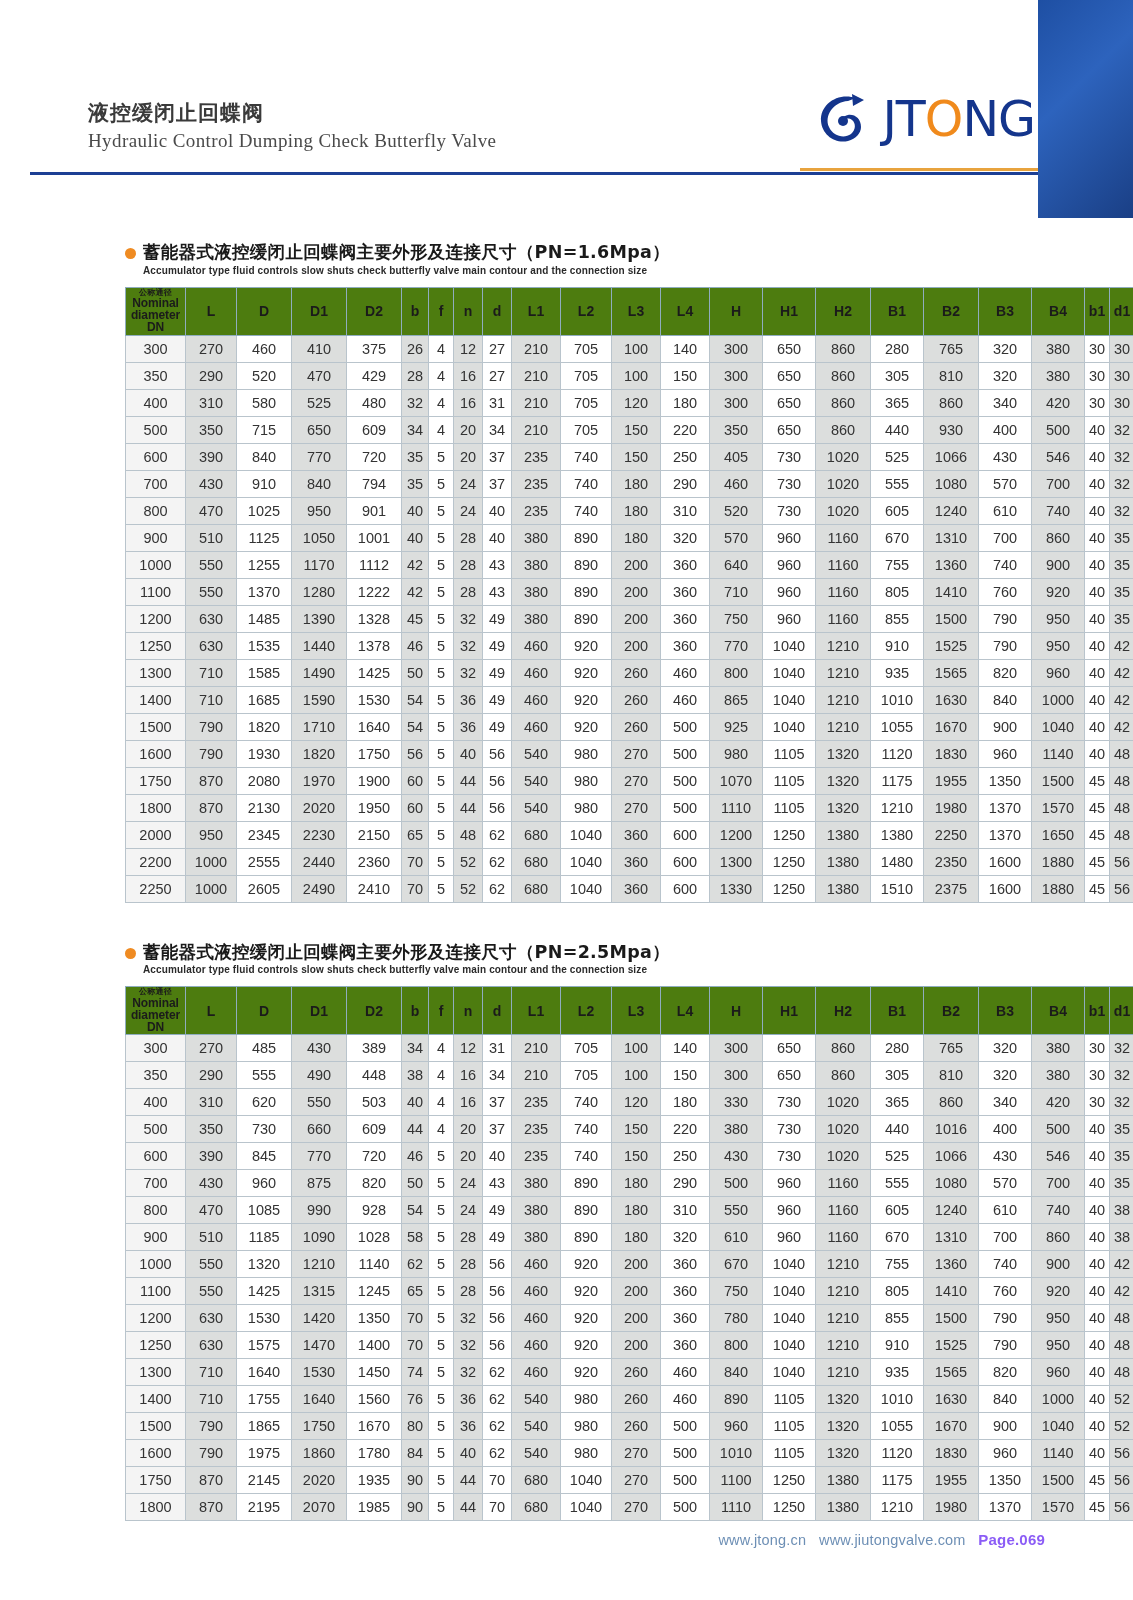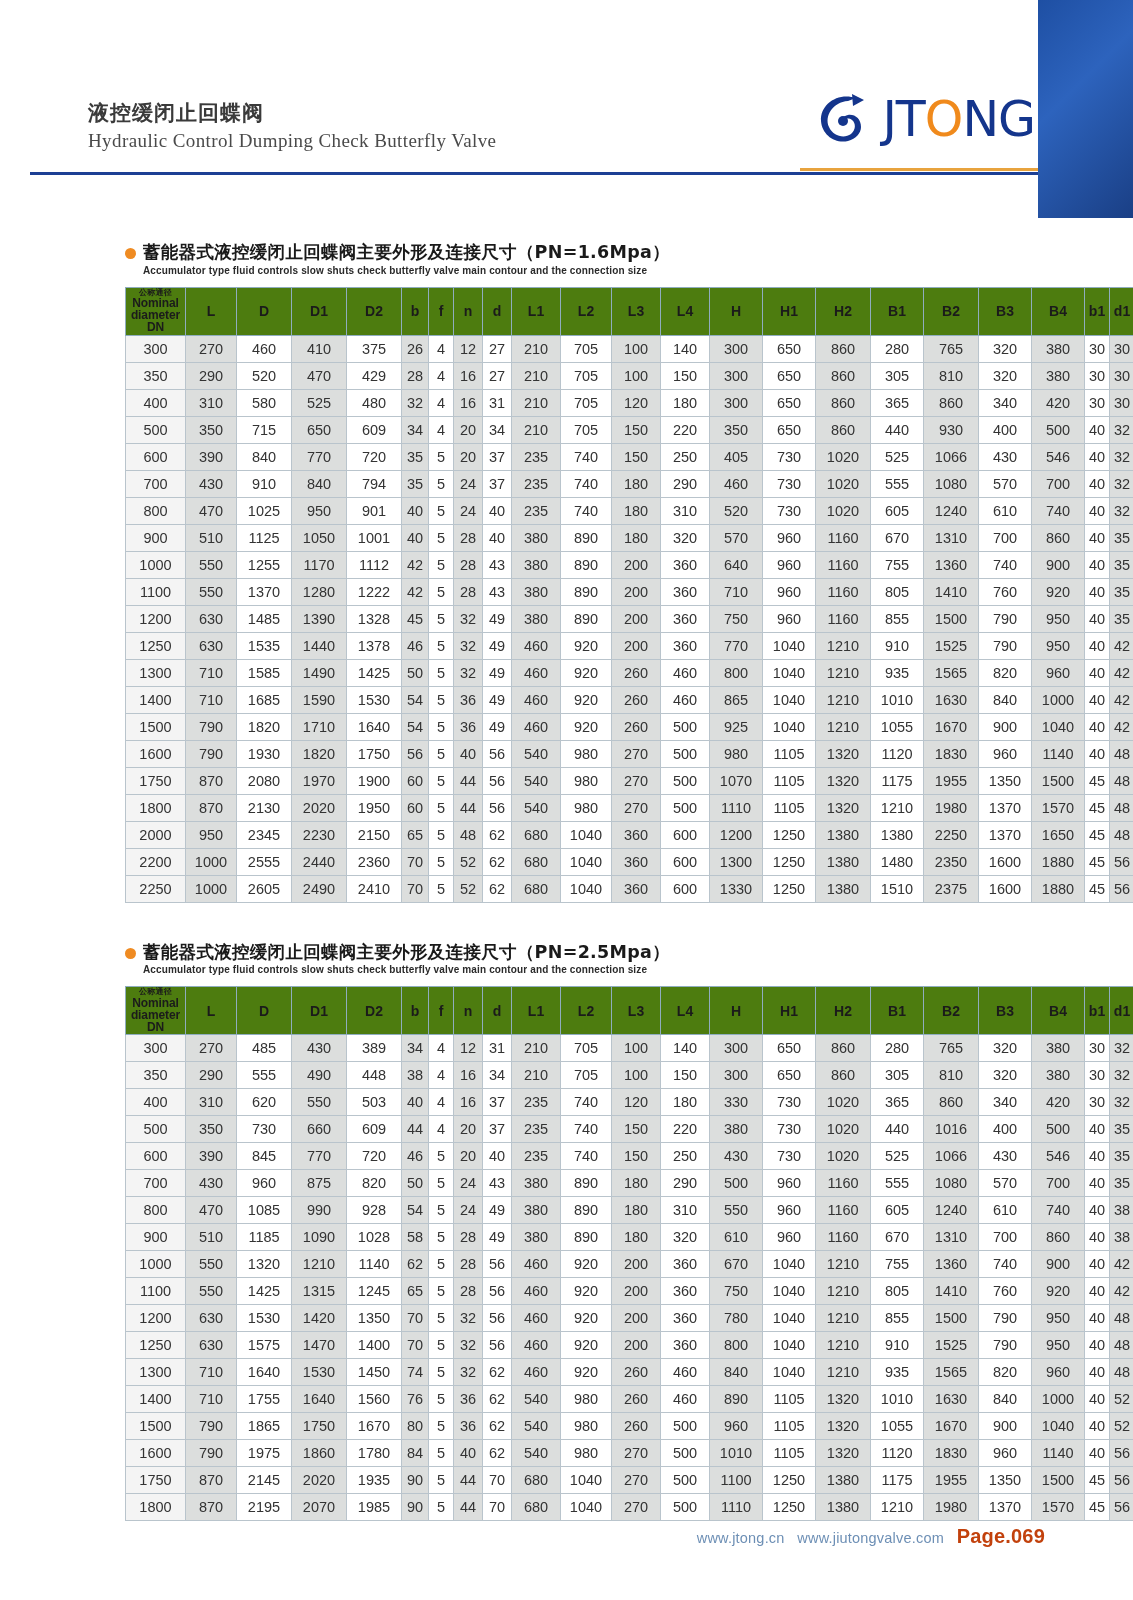--- a/index.html
+++ b/index.html
@@ -202,23 +202,23 @@
   .footer {
     position: absolute;
     right: 88px;
     bottom: 52px;
     font-size: 14.5px;
     color: #6d8fb5;
     letter-spacing: 0.2px;
     white-space: nowrap;
   }
   .footer .page-no {
-    color: #c2410c;
+    color: #8b5cf6;
     font-weight: 700;
-    font-size: 20px;
+    font-size: 15px;
   }
   .spacer-1 { height: 62px; }
   .spacer-2 { height: 30px; }
 </style>
 </head>
 <body>
 
 <div class="page-header">
   <div class="title-block">
     <div class="title-cn">液控缓闭止回蝶阀</div>

